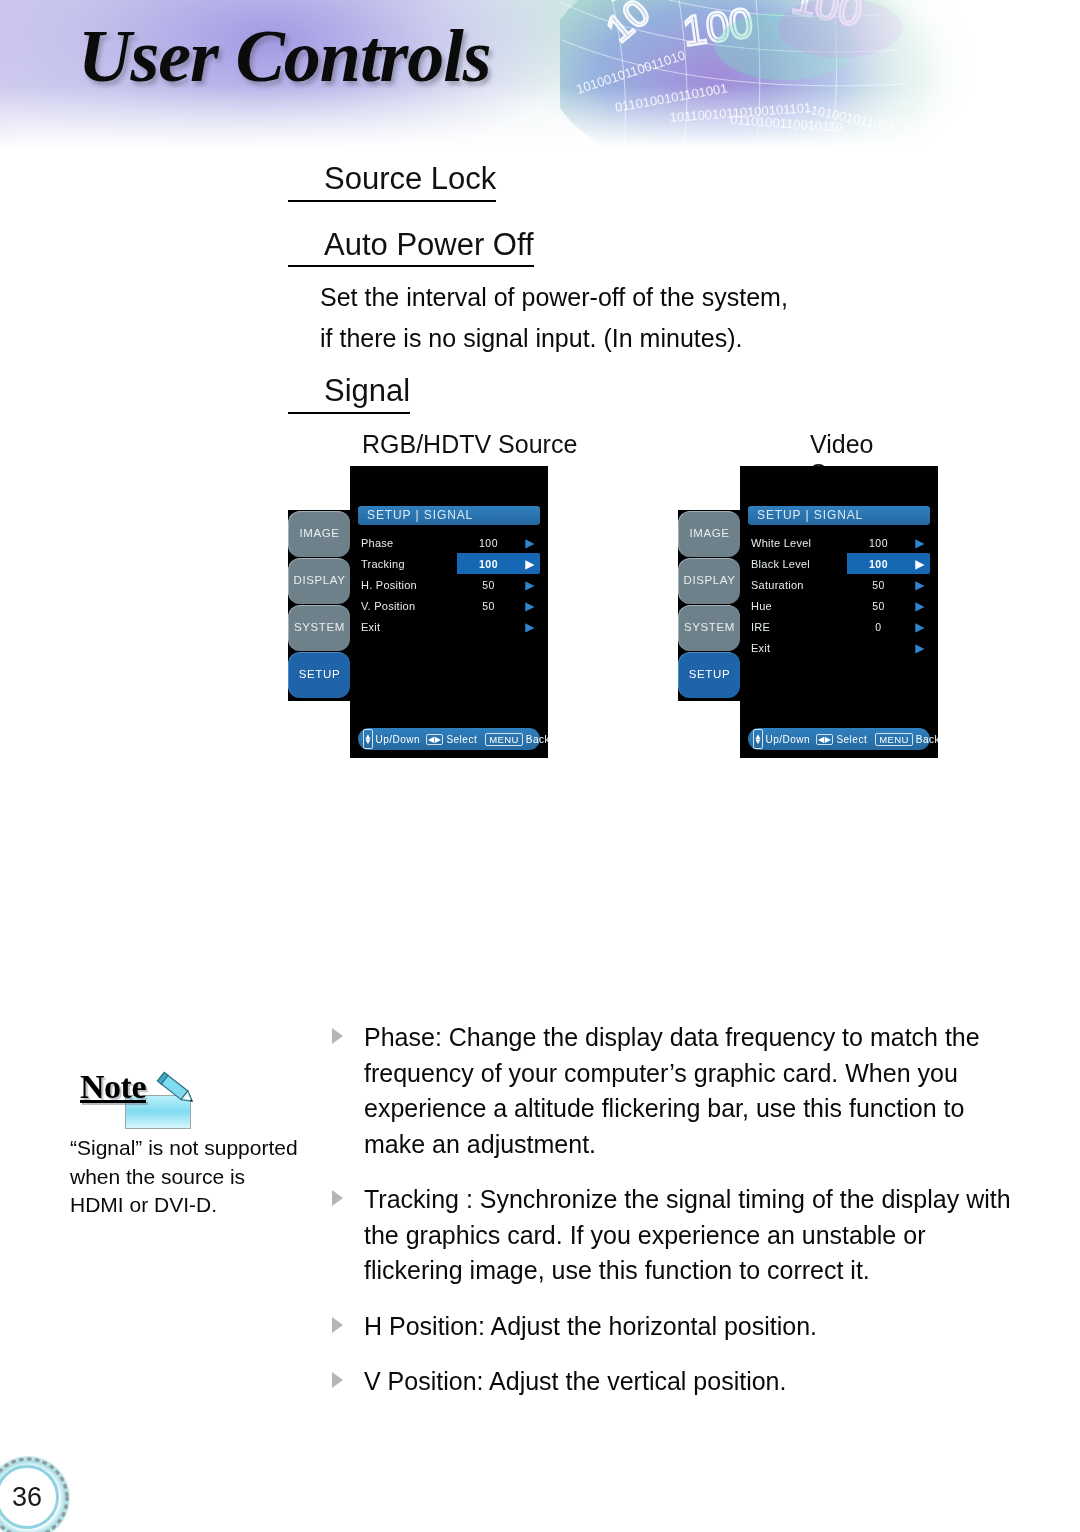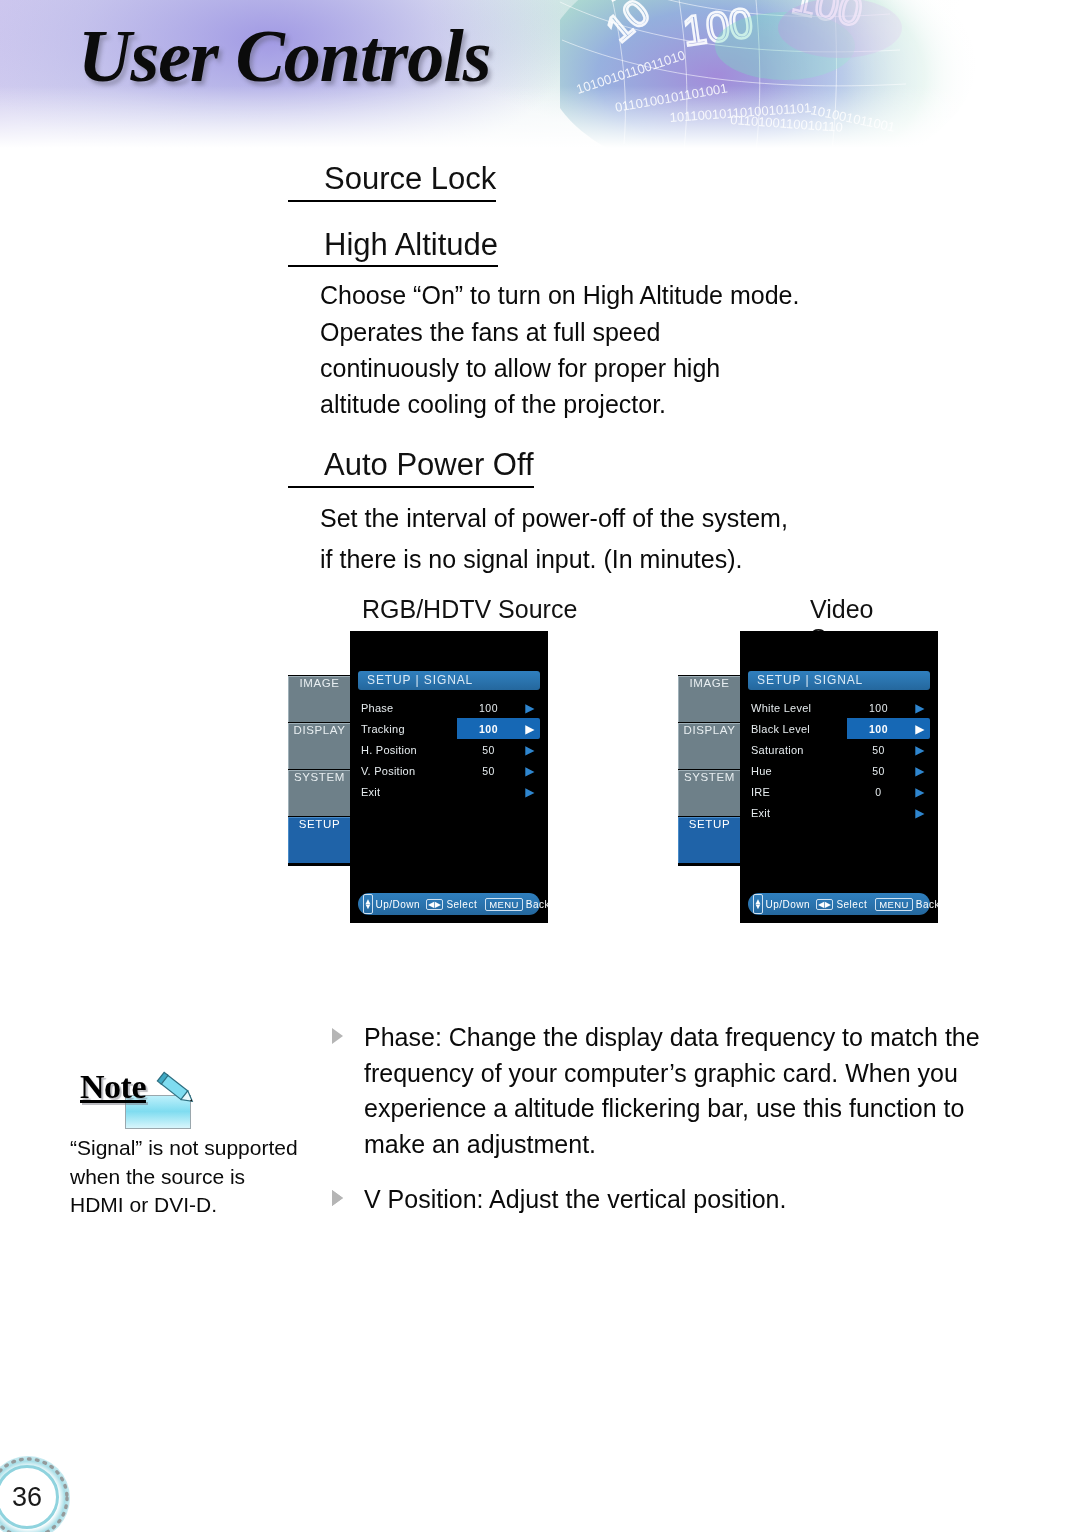--- a/index.html
+++ b/index.html
@@ -115,27 +115,28 @@
     padding: 1px 0 2px 0;
   }
   .osd-tab {
     width: 62px;
     height: 46px;
     background: #6e8089;
     color: #e8eef1;
     font-size: 11.5px;
     letter-spacing: 0.6px;
     display: flex;
-    align-items: flex-start;
+    align-items: center;
     justify-content: center;
     padding-bottom: 4px;
     box-sizing: border-box;
     border-top: 1px solid #9fb0b8;
     border-left: 1px solid #9fb0b8;
     margin-bottom: 1px;
+    border-radius: 12px;
   }
   .osd-tab.active {
     background: #1f63a8;
     border-top: 1px solid #4a8cc9;
     border-left: 1px solid #4a8cc9;
     color: #ffffff;
   }
 
   .osd-panel {
     position: absolute;
@@ -390,38 +391,35 @@
 </div>
 
 <div class="content">
 
   <div class="sec" style="margin-top:14px;">
     <div class="sec-head-wrap">
       <span class="sec-head">Source Lock</span>
     </div>
   </div>
 
-  <div class="sec" style="margin-top:26px;">
-    <div class="sec-head-wrap">
-      <span class="sec-head">High Altitude</span>
-    </div>
-    <div class="para">
-      <p>Choose “On” to turn on High Altitude mode. Operates the fans at full speed continuously to allow for proper high altitude cooling of the projector.</p>
-    </div>
-  </div>
 
   <div class="sec" style="margin-top:26px;">
     <div class="sec-head-wrap">
       <span class="sec-head">Auto Power Off</span>
     </div>
     <div class="para" style="line-height:1.62;">
       <p>Set the interval of power-off of the system, if there is no signal input. (In minutes).</p>
     </div>
   </div>
 
+  <div class="sec" style="margin-top:16px;">
+    <div class="sec-head-wrap">
+      <span class="sec-head">Signal</span>
+    </div>
+  </div>
 
   <div class="osd-area">
 
     <div class="src-label left">RGB/HDTV Source</div>
     <div class="src-label right">Video Source</div>
 
     <div class="osd left">
       <div class="osd-tabs">
         <div class="osd-tab">
             <span>IMAGE</span>
@@ -555,20 +553,25 @@
   <div class="note-text">“Signal” is not supported when the source is HDMI or DVI-D.</div>
 </div>
 
 <div class="bullets">
   <div class="bullet">
     <span class="tri"></span>
     <span>Phase: Change the display data frequency to match the frequency of your computer’s graphic card. When you experience a altitude flickering bar, use this function to make an adjustment.</span>
   </div>
   <div class="bullet">
     <span class="tri"></span>
+    <span>Tracking : Synchronize the signal timing of the display with the graphics card. If you experience an unstable or flickering image, use this function to correct it.</span>
+  </div>
+  <div class="bullet">
+    <span class="tri"></span>
+    <span>H Position: Adjust the horizontal position.</span>
   </div>
   <div class="bullet">
     <span class="tri"></span>
     <span>V Position: Adjust the vertical position.</span>
   </div>
 </div>
 
 <div class="pageno">
   <div class="glow"></div>
   <svg class="dots" width="92" height="92" viewBox="0 0 92 92" xmlns="http://www.w3.org/2000/svg">

